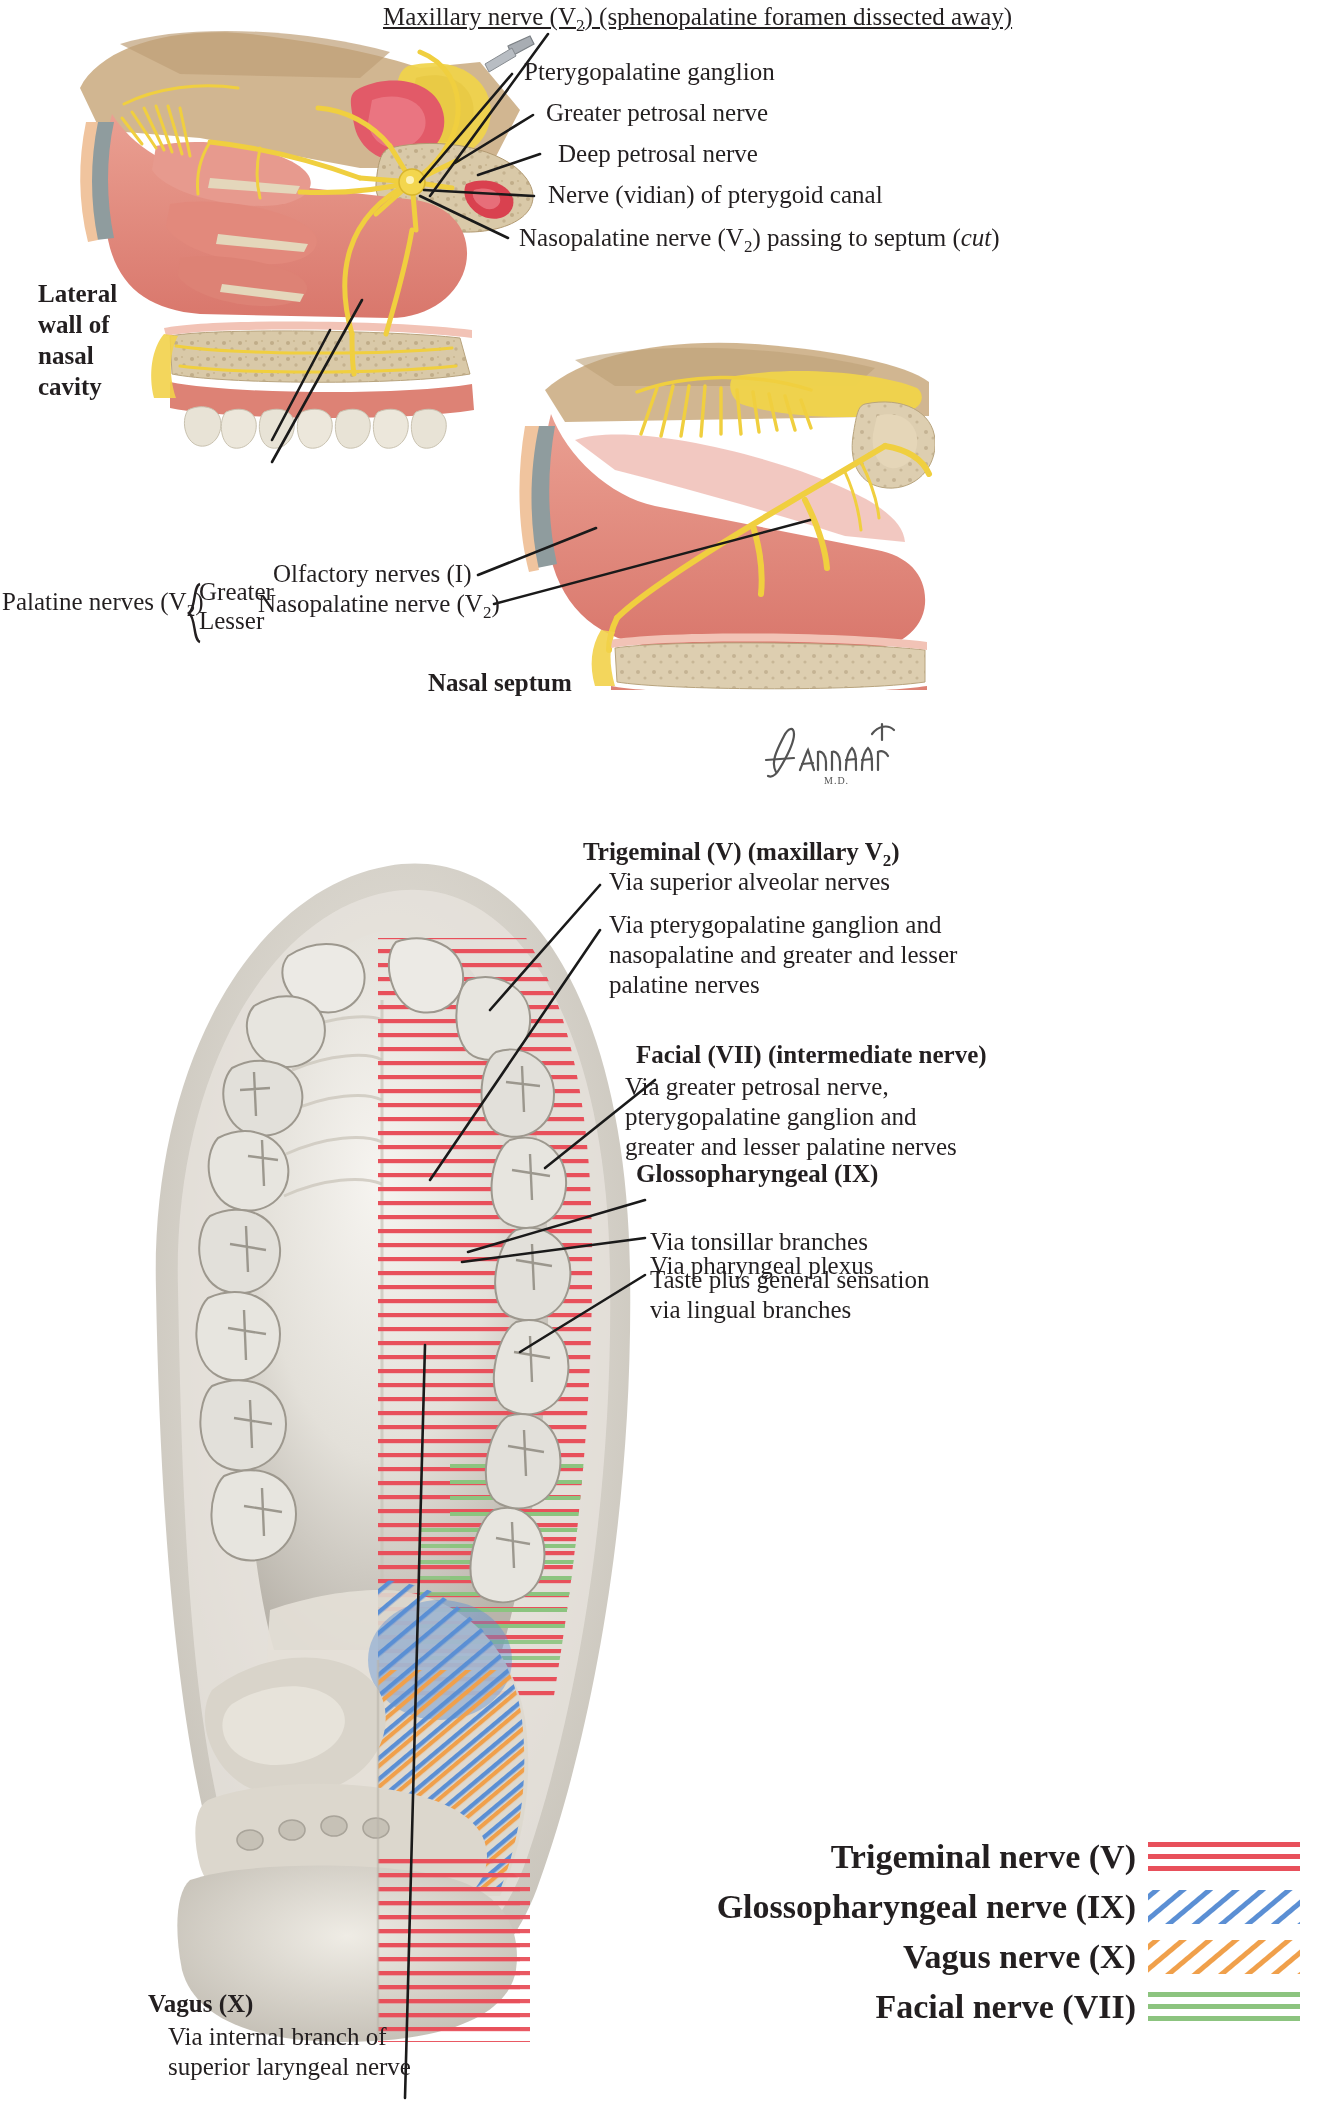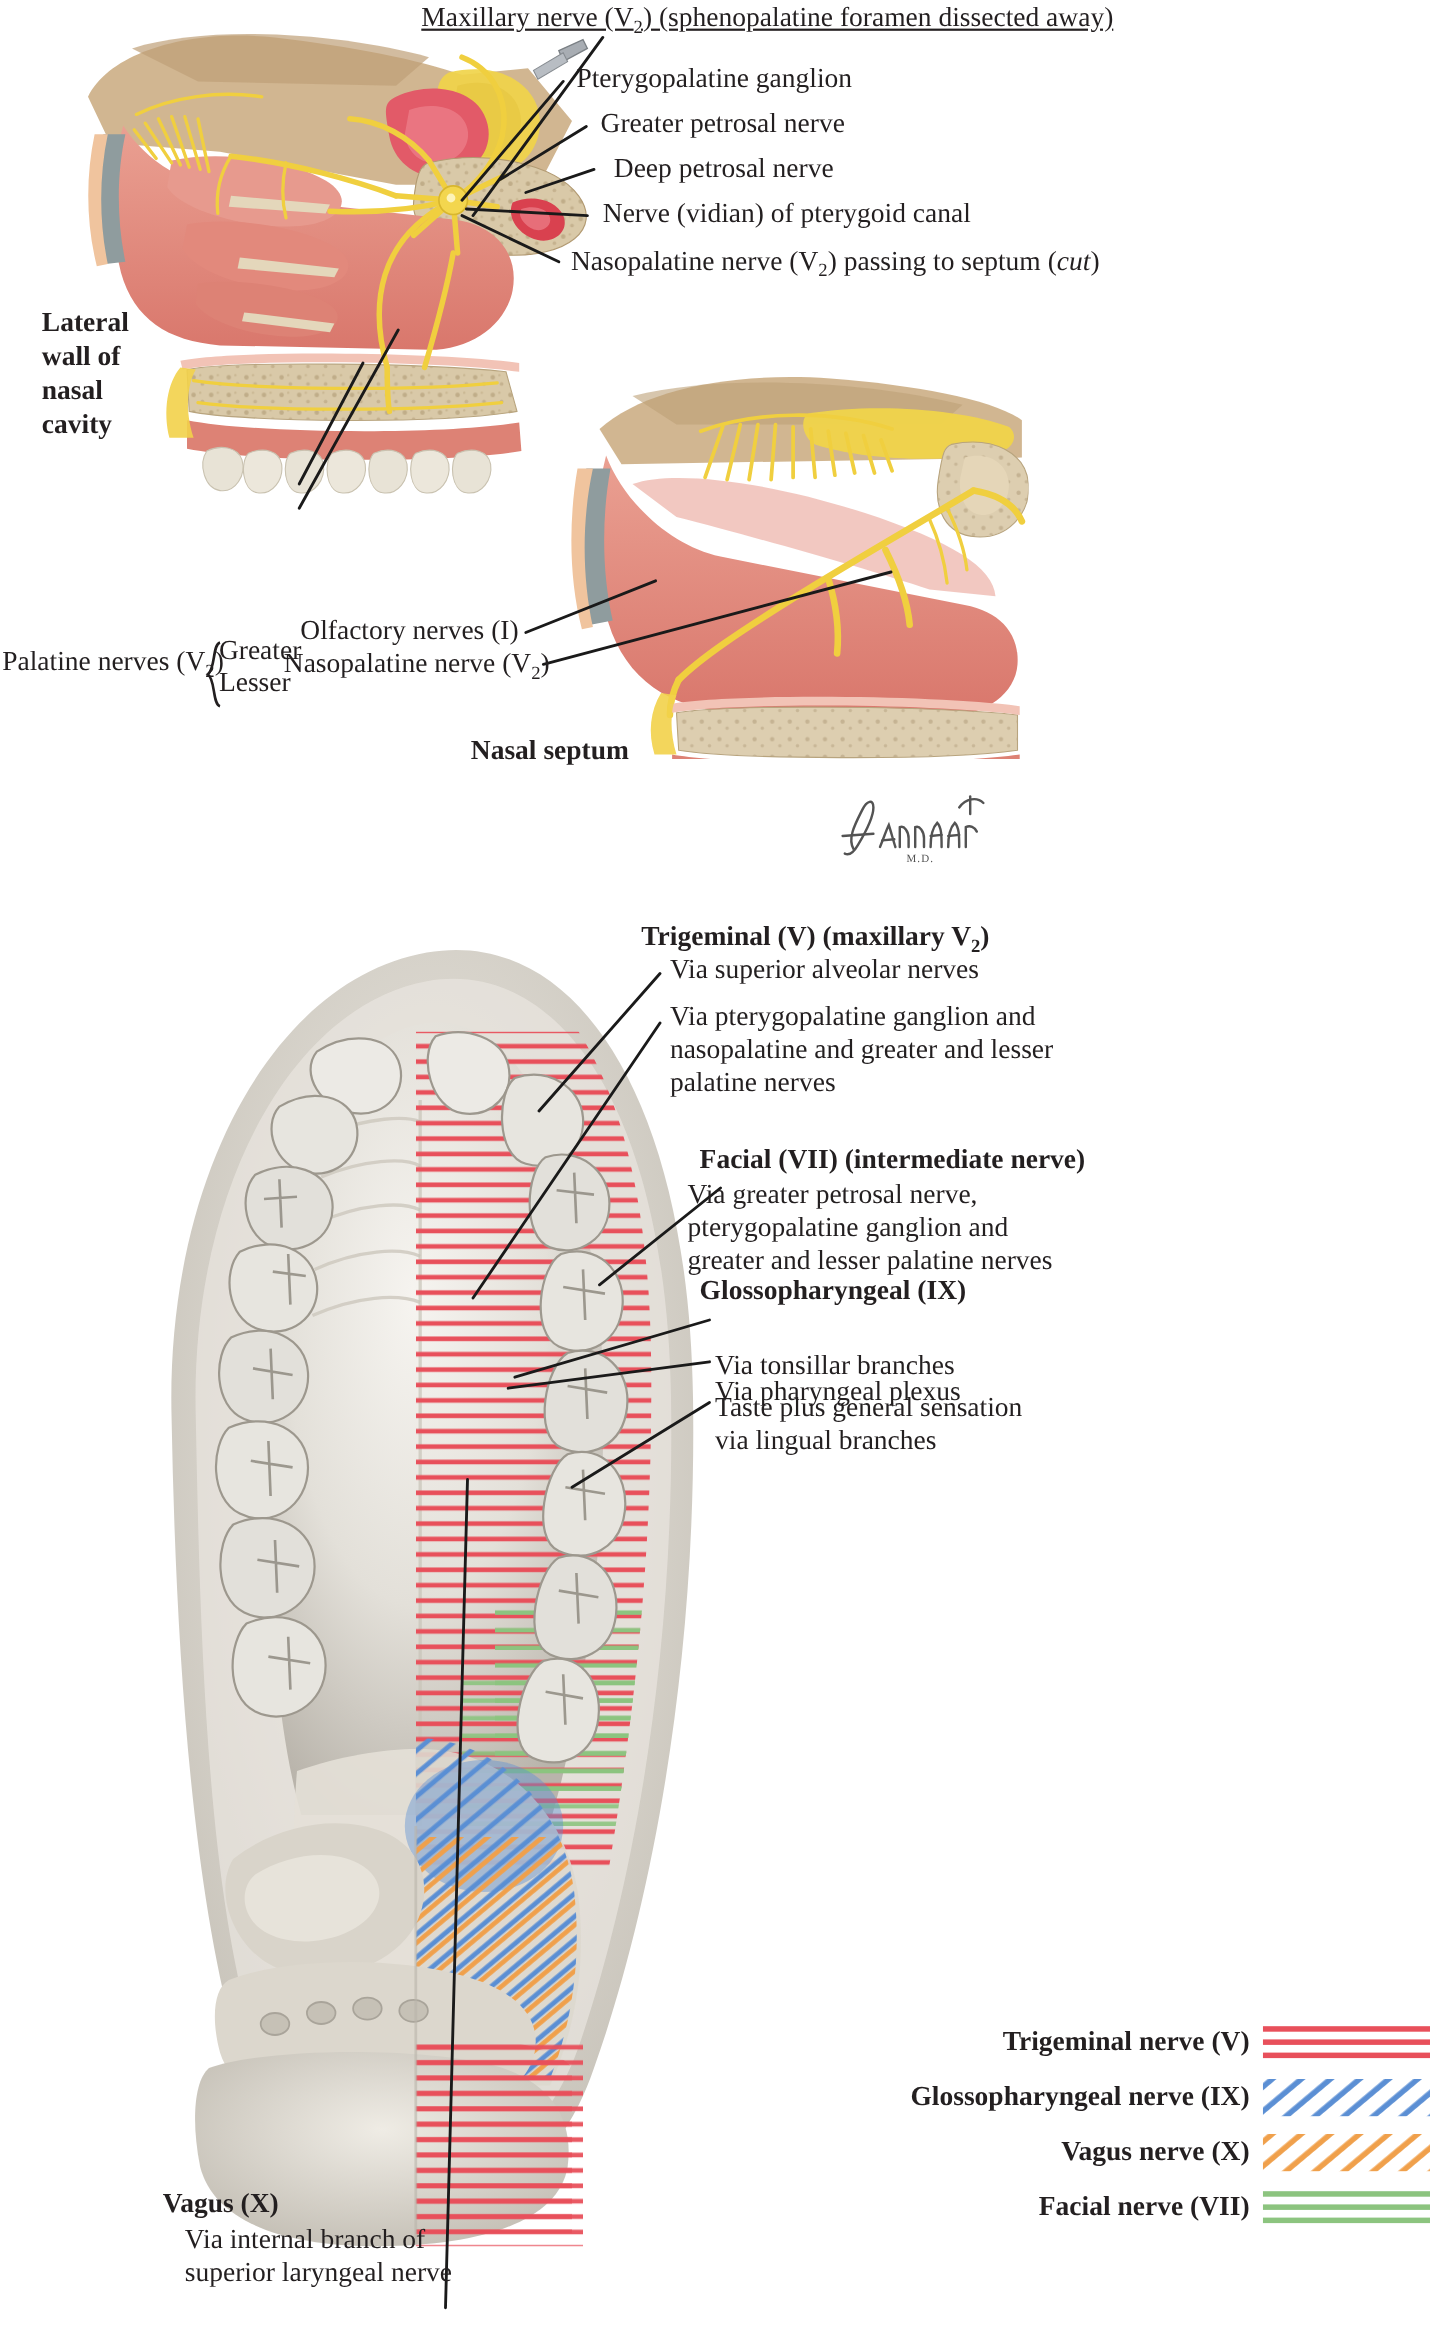--- a/index.html
+++ b/index.html
@@ -47,21 +47,21 @@
   }
 
   
   #legend { position: absolute; left: 640px; top: 1840px; width: 660px; }
   .legend-row {
     display: flex; align-items: center; justify-content: flex-end;
     margin-bottom: 16px; height: 34px;
   }
   .legend-row .legend-label {
     font-family: "Liberation Serif", serif;
-    font-weight: bold; font-size: 25px; text-align: center;
+    font-weight: bold; font-size: 34px; text-align: center;
     padding-right: 12px; white-space: pre; color: #231f20;
   }
   .legend-swatch { width: 152px; height: 34px; }
 </style>
 </head>
 <body>
 
 <div class="page">
 
   <svg class="art" id="lateral-wall-art" viewBox="0 0 520 440">

